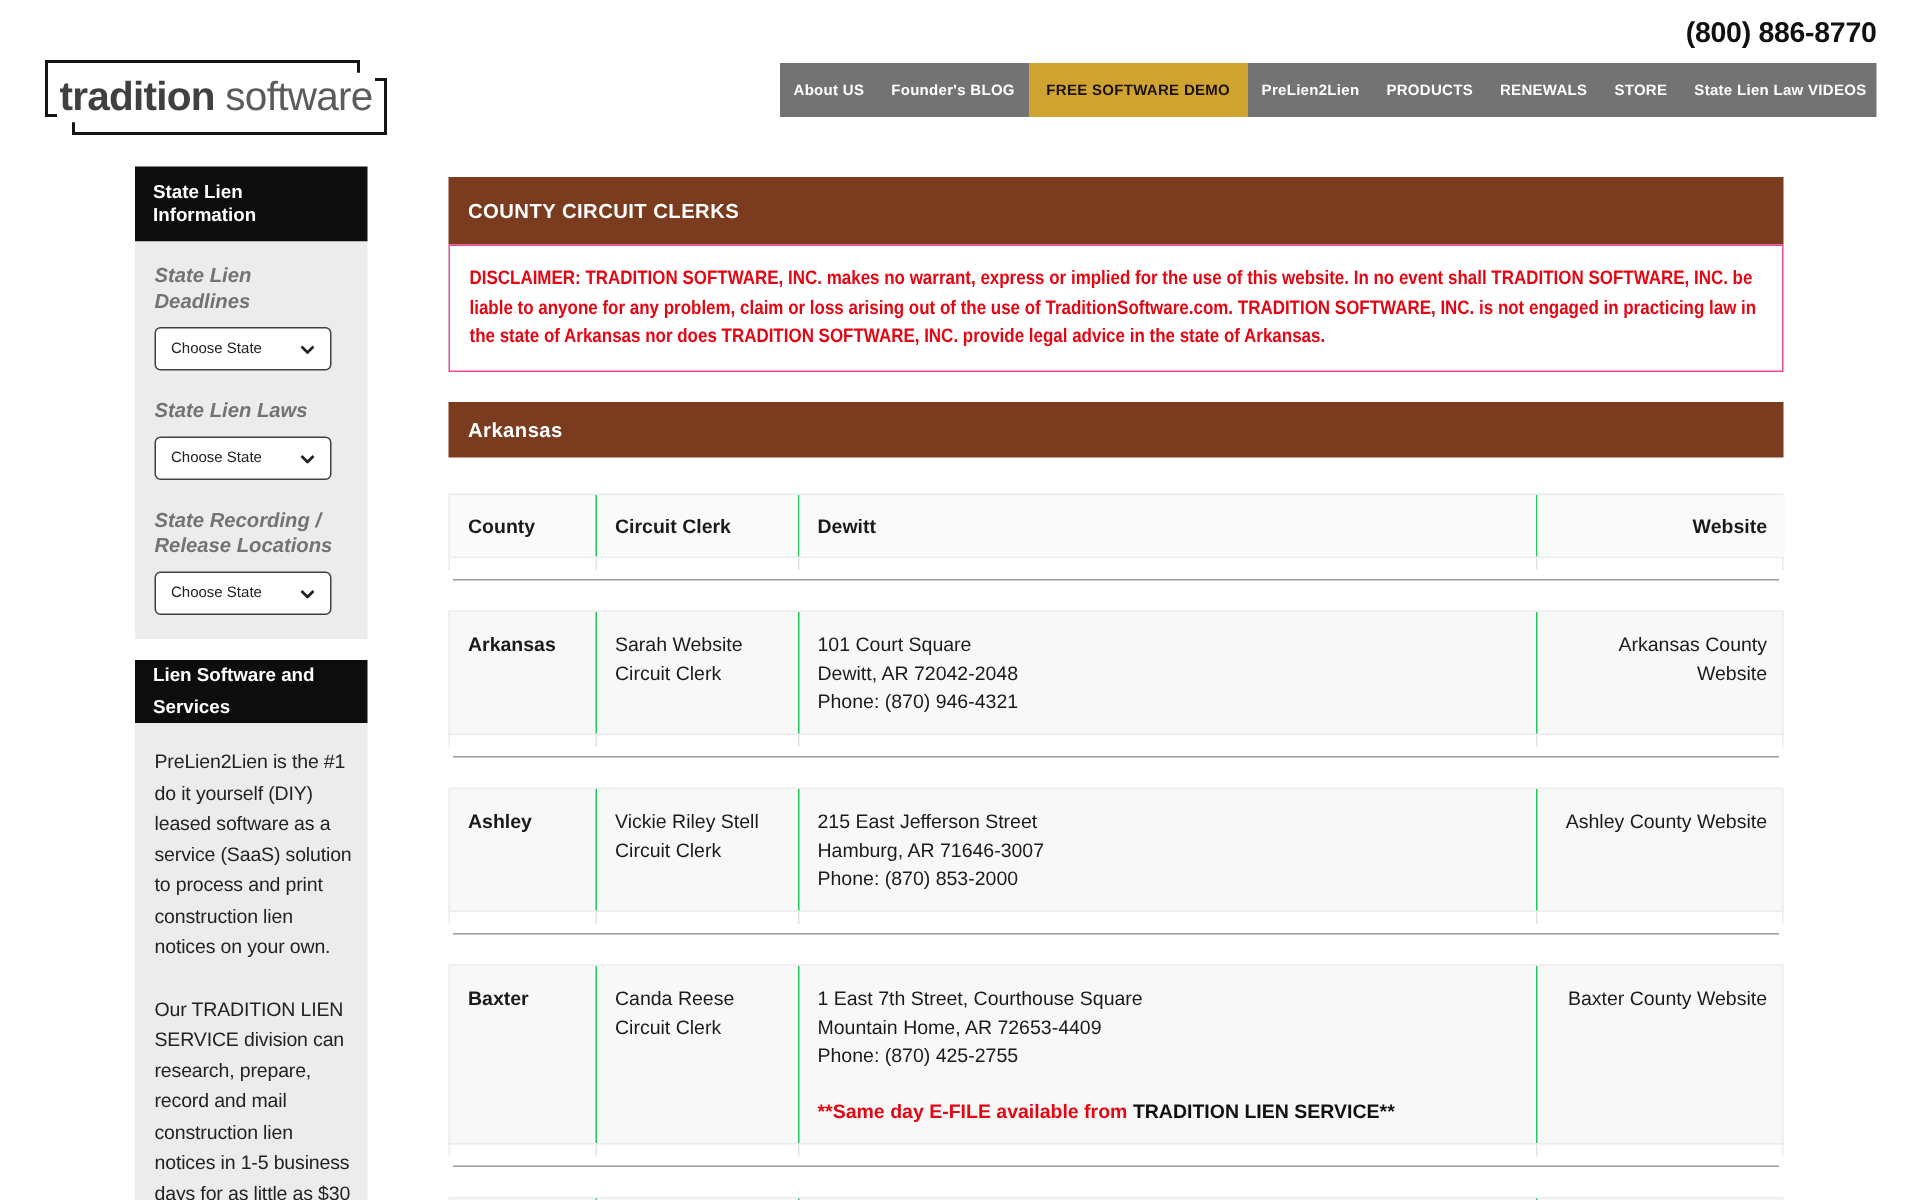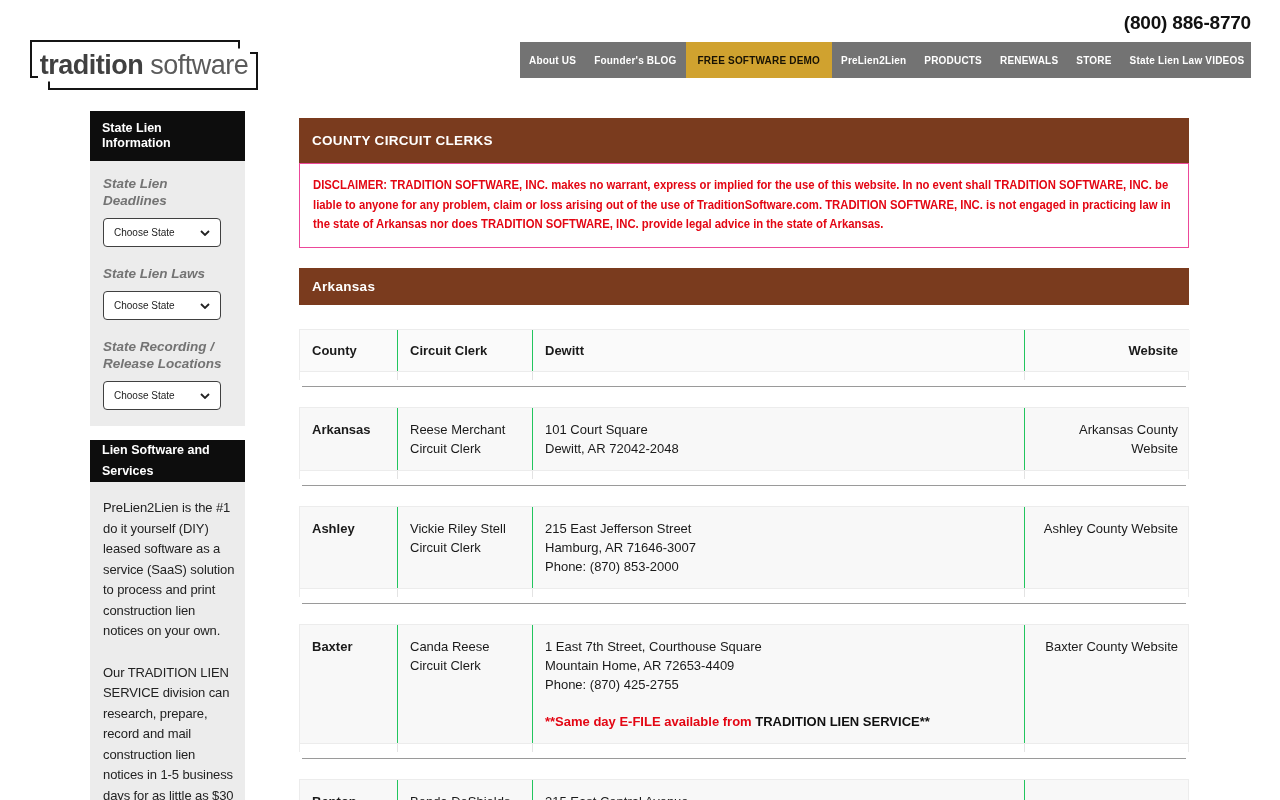--- a/index.html
+++ b/index.html
@@ -149,26 +149,27 @@
         <span></span>
         <span></span>
         <span></span>
         <span></span>
       </div>
     <hr class="sep-hr">
 
     <div class="trow">
       <div class="cell county">Arkansas</div>
       <div class="cell">
-        <div>Reese Merchant</div>
+        <div>Sarah Website</div>
         <div>Circuit Clerk</div>
       </div>
       <div class="cell">
         <div>101 Court Square</div>
         <div>Dewitt, AR 72042-2048</div>
+        <div>Phone: (870) 946-4321</div>
       </div>
       <div class="cell">
         <span class="website-link">Arkansas County Website</span>
       </div>
     </div>
     <div class="stub">
         <span></span>
         <span></span>
         <span></span>
         <span></span>

